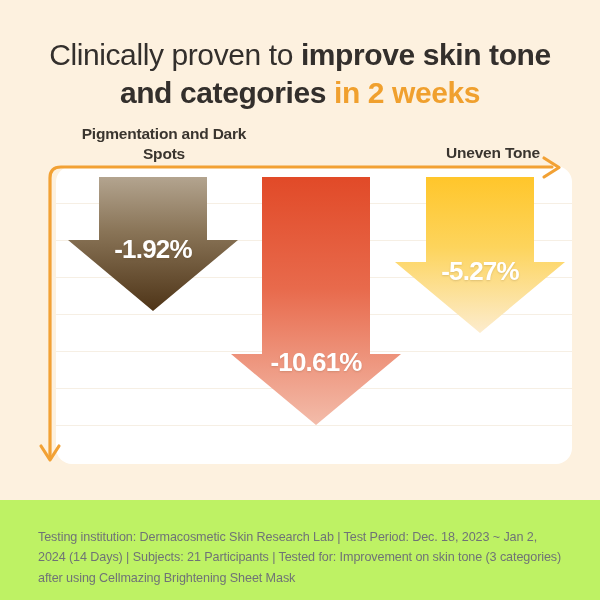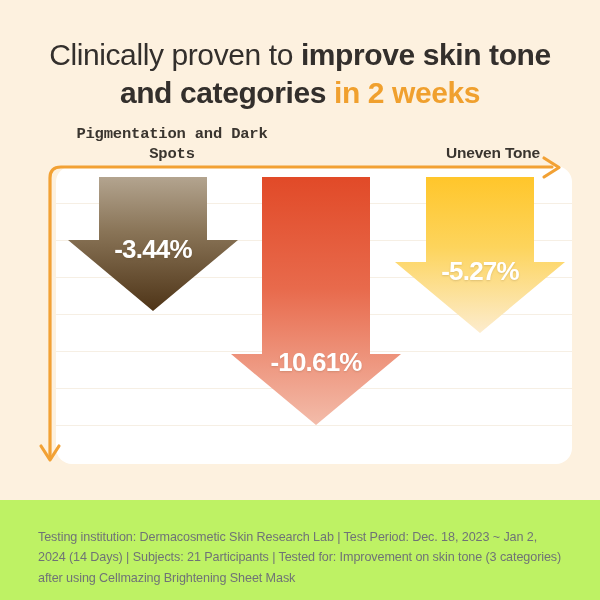--- a/index.html
+++ b/index.html
@@ -45,21 +45,21 @@
   }
   .cat-label {
     position: absolute;
     text-align: center;
     font-size: 15.5px;
     font-weight: 700;
     color: #3a352f;
     line-height: 1.32;
     letter-spacing: -0.2px;
   }
-  .cat-0 { left: 46px;  width: 196px; top: 0px; font-family: Liberation Mono, monospace; }
+  .cat-0 { left: 38px;  width: 196px; top: 0px; }
   .cat-1 { left: 218px; width: 160px; top: 19px; margin-top: 40px; }
   .cat-2 { left: 382px; width: 166px; top: 19px; }
 
   
   .chart-area {
     position: absolute;
     left: 28px;
     top: 166px;
     width: 544px;
     height: 300px;
@@ -172,21 +172,21 @@
     <svg class="arrow-svg" width="170" height="292" viewBox="0 0 170 292">
       <defs>
         <linearGradient id="gradBrown" x1="0" y1="0" x2="0" y2="1">
           <stop offset="0%" stop-color="#B3A48F"></stop>
           <stop offset="40%" stop-color="#8A7558"></stop>
           <stop offset="100%" stop-color="#4E3417"></stop>
         </linearGradient>
       </defs>
       <path d="M 31 0 L 139 0 L 139 63 L 170 63 L 85 134 L 0 63 L 31 63 Z" fill="url(#gradBrown)"></path>
     </svg>
-    <div class="arrow-value" style="top:57px;">-3.44%</div>
+    <div class="arrow-value" style="top:57px;">-1.92%</div>
   </div>
 
   <div class="arrow-wrap" style="left:203px; top:11px; width:170px;">
     <svg class="arrow-svg" width="170" height="292" viewBox="0 0 170 292">
       <defs>
         <linearGradient id="gradRed" x1="0" y1="0" x2="0" y2="1">
           <stop offset="0%" stop-color="#E14A28"></stop>
           <stop offset="45%" stop-color="#E86A4C"></stop>
           <stop offset="100%" stop-color="#F3BCAA"></stop>
         </linearGradient>

